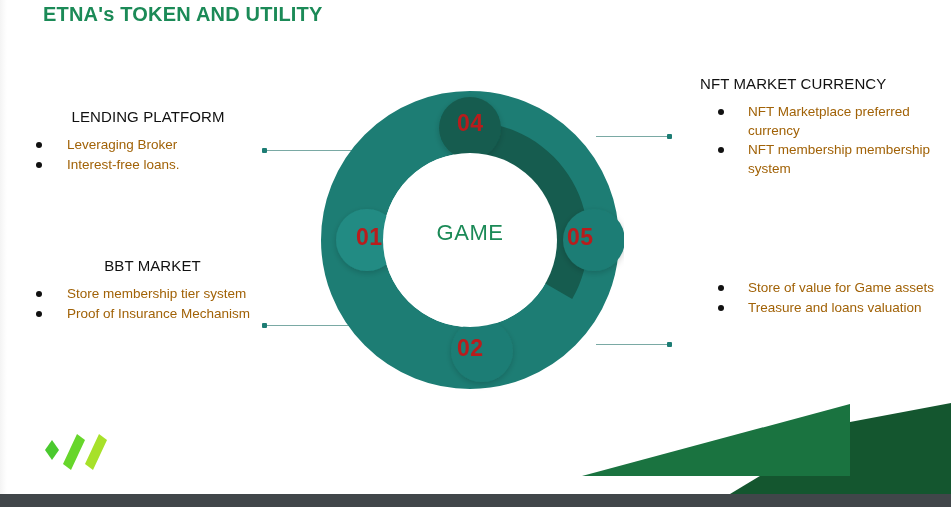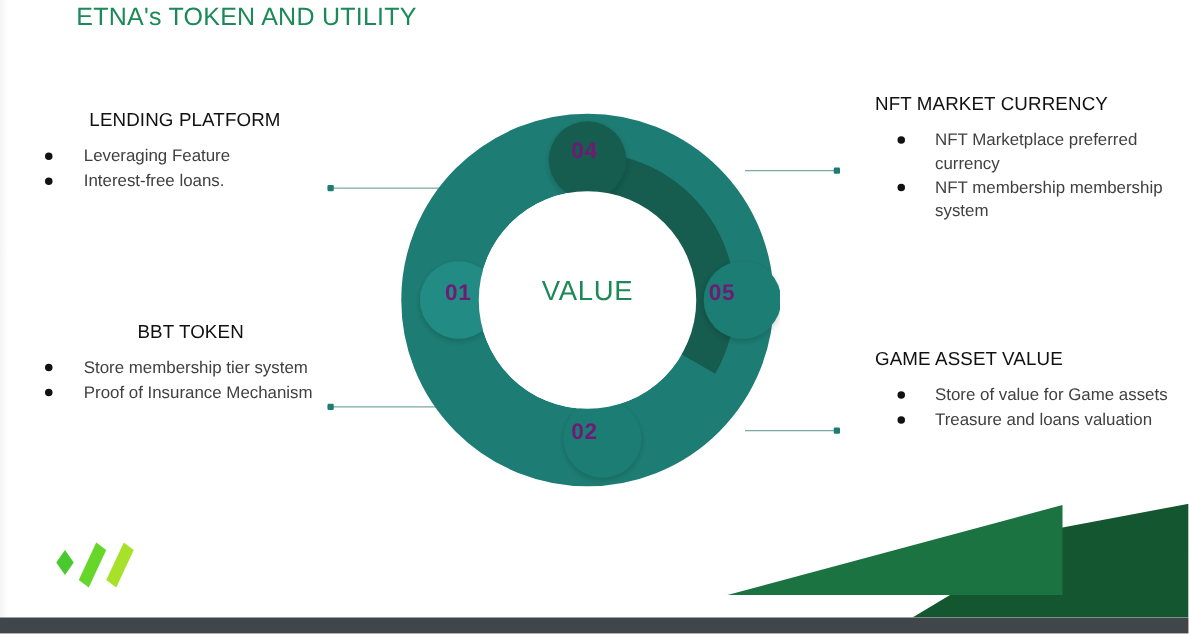--- a/index.html
+++ b/index.html
@@ -23,24 +23,24 @@
   }
   
   .edge-strip {
     position: absolute;
     left: 0; top: 0;
     width: 7px; height: 494px;
     background: linear-gradient(to right, #f4f4f4, #fbfbfb 60%, #ffffff);
   }
   .page-title {
     position: absolute;
-    left: 61px;
+    left: 43px;
     top: 0px;
     font-size: 20px;
-    font-weight: 400;
+    font-weight: 700;
     letter-spacing: 0.2px;
     color: #1b8a57;
     white-space: nowrap;
     line-height: 28px;
   }
   
   .block { position: absolute; }
   .block-title {
     font-size: 15px;
     font-weight: normal;
@@ -54,32 +54,32 @@
   ul.bullets {
     list-style: none;
     margin: 0;
     padding: 0;
   }
   ul.bullets li {
     position: relative;
     padding-left: 37px;
     font-size: 13.5px;
     line-height: 18.5px;
-    color: #404040;
+    color: #a16207;
     margin-bottom: 1px;
   }
   ul.bullets li .dot {
     position: absolute;
     left: 6px;
     top: 6px;
     width: 6px; height: 6px;
     border-radius: 50%;
     background: #111111;
   }
-  #block-lending { left: 30px; top: 88px; width: 236px; }
+  #block-lending { left: 30px; top: 108px; width: 236px; }
   #block-bbt     { left: 30px; top: 257px; width: 245px; }
   #block-nft     { left: 700px; top: 75px; width: 248px; }
   #block-game    { left: 700px; top: 279px; width: 248px; }
   #block-nft .bullets li, #block-game .bullets li { padding-left: 48px; }
   #block-nft .bullets li .dot, #block-game .bullets li .dot { left: 18px; }
 
   
   .connector {
     position: absolute;
     height: 1px;
@@ -113,23 +113,23 @@
     position: absolute;
     left: 0; right: 0;
     top: 134px;
     text-align: center;
     font-size: 22px;
     color: #1b8a57;
     letter-spacing: 0.5px;
   }
   .badge-label {
     position: absolute;
-    font-size: 18px;
+    font-size: 23px;
     font-weight: bold;
-    color: #701a75;
+    color: #b91c1c;
     letter-spacing: 0.5px;
   }
   #badge-01 { left: 26px;  top: 138px; margin-left: 14px; }
   #badge-02 { left: 141px; top: 249px; text-align: center; }
   #badge-03 { left: 251px; top: 138px; }
   #badge-04 { left: 141px; top: 24px;  }
 
   
   .logo {
     position: absolute;
@@ -174,43 +174,42 @@
   <div class="connector right" id="conn-nft">
     <span class="endpoint"></span>
   </div>
   <div class="connector right" id="conn-game">
     <span class="endpoint"></span>
   </div>
 
   <div class="block left" id="block-lending">
     <div class="block-title">LENDING PLATFORM</div>
     <ul class="bullets">
-      <li><span class="dot"></span><span>Leveraging Feature</span></li>
+      <li><span class="dot"></span><span>Leveraging Broker</span></li>
       <li><span class="dot"></span><span>Interest-free loans.</span></li>
     </ul>
   </div>
 
   <div class="block left" id="block-bbt">
-    <div class="block-title">BBT TOKEN</div>
+    <div class="block-title">BBT MARKET</div>
     <ul class="bullets">
       <li><span class="dot"></span><span>Store membership tier system</span></li>
       <li><span class="dot"></span><span>Proof of Insurance Mechanism</span></li>
     </ul>
   </div>
 
   <div class="block right" id="block-nft">
     <div class="block-title">NFT MARKET CURRENCY</div>
     <ul class="bullets">
       <li><span class="dot"></span><span>NFT Marketplace preferred currency</span></li>
       <li><span class="dot"></span><span>NFT membership membership system</span></li>
     </ul>
   </div>
 
   <div class="block right" id="block-game">
-    <div class="block-title">GAME ASSET VALUE</div>
     <ul class="bullets">
       <li><span class="dot"></span><span>Store of value for Game assets</span></li>
       <li><span class="dot"></span><span>Treasure and loans valuation</span></li>
     </ul>
   </div>
 
   <div class="donut-wrap">
     <svg width="308" height="308" viewBox="0 0 308 308">
       <defs>
         <filter id="softshadow" x="-30%" y="-30%" width="160%" height="160%">
@@ -226,21 +225,21 @@
 
       <circle cx="166" cy="265" r="31" fill="#1d7d74" filter="url(#softshadow)"></circle>
 
       <circle cx="278" cy="154" r="31" fill="#1d7d74" filter="url(#softshadow)"></circle>
 
       <circle cx="154" cy="42" r="31" fill="#165c4f" filter="url(#softshadow)"></circle>
 
       <circle cx="154" cy="154" r="87" fill="#ffffff"></circle>
     </svg>
 
-    <div class="donut-center-label">VALUE</div>
+    <div class="donut-center-label">GAME</div>
 
     <div class="badge-label" id="badge-01">01</div>
     <div class="badge-label" id="badge-02">02</div>
     <div class="badge-label" id="badge-03">05</div>
     <div class="badge-label" id="badge-04">04</div>
   </div>
 
   <div class="logo">
     <svg width="80" height="52" viewBox="0 0 80 52">
       <polygon points="12,26 19,16 26,26 19,36" fill="#4ac92e"></polygon>

